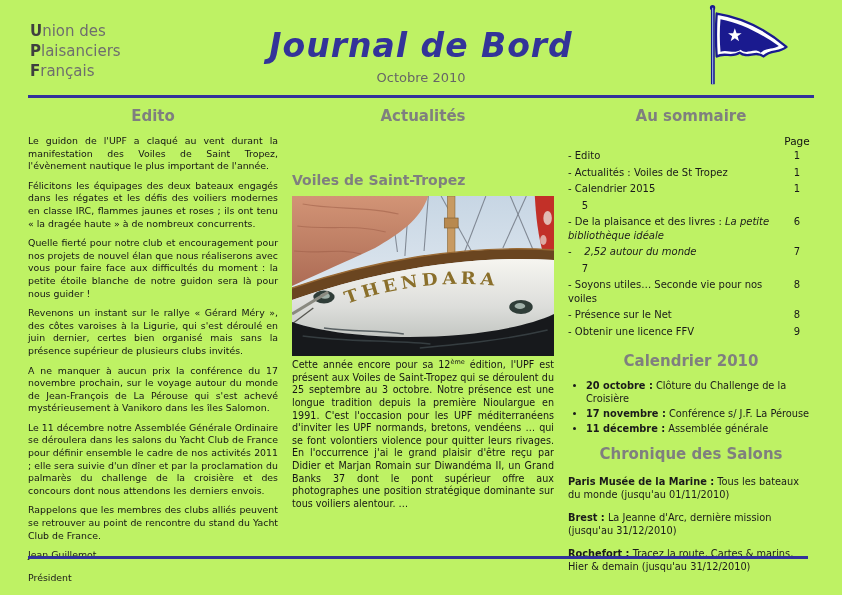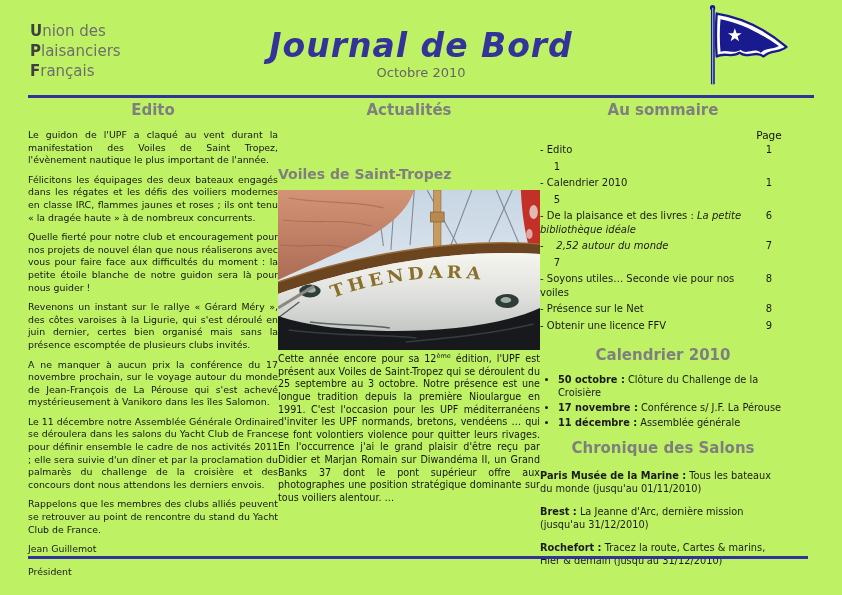--- a/index.html
+++ b/index.html
@@ -5,26 +5,26 @@
   html,body { margin:0; padding:0; background:#ffffff; }
   .page {
     position:relative; width:842px; height:595px; background:#bef264;
     font-family:"DejaVu Sans","Liberation Sans",sans-serif; color:#1a1a1a; overflow:hidden;
   }
   
   .org { position:absolute; left:30px; top:21px; font-size:15px; line-height:20px; color:#6e6e6e; }
   .org b { color:#3f3f3f; }
   .title-block { position:absolute; left:0; right:0; top:26px; text-align:center; }
   .title { font-size:33px; font-style:italic; font-weight:bold; color:#333399; letter-spacing:1px; }
-  .subtitle { font-size:13px; color:#666666; }
+  .subtitle { font-size:13px; color:#666666; margin-top:5px; }
   .flag { position:absolute; right:54px; top:3px; }
   .topline    { position:absolute; left:28px; width:786px; top:95px;  height:3px; background:#32329b; }
   .bottomline { position:absolute; left:28px; width:780px; top:556px; height:3px; background:#32329b; }
   
-  .columns { position:absolute; left:28px; top:101px; width:786px; display:flex; }
+  .columns { position:absolute; left:28px; top:107px; width:786px; display:flex; gap:14px; }
   .col1 { width:250px; } .col2 { width:262px; } .col3 { width:246px; }
   .col-header { text-align:center; font-size:15px; font-weight:bold; color:#7f7f7f; margin:0 0 10px 0; }
   .body-p { font-size:9.4px; line-height:12.6px; text-align:justify; margin:0 0 7px 0; color:#151515; }
   .sig { font-size:9.4px; line-height:12.6px; margin:4px 0 10px 0; }
   
   .article-title { font-size:14px; font-weight:bold; color:#7f7f7f; margin:47px 0 8px 0; }
   .photo { width:100%; height:160px; display:block; }
   .col2 .body-p { font-size:9.6px; }
   sup { font-size:6.5px; }
   
@@ -77,21 +77,21 @@
   <div class="topline"></div>
 
   <div class="columns">
 
     <div class="col1">
       <h2 class="col-header">Edito</h2>
       <div>
           <p class="body-p">Le guidon de l'UPF a claqué au vent durant la manifestation des Voiles de Saint Tropez, l'évènement nautique le plus important de l'année.</p>
           <p class="body-p">Félicitons les équipages des deux bateaux engagés dans les régates et les défis des voiliers modernes en classe IRC, flammes jaunes et roses ; ils ont tenu « la dragée haute » à de nombreux concurrents.</p>
           <p class="body-p">Quelle fierté pour notre club et encouragement pour nos projets de nouvel élan que nous réaliserons avec vous pour faire face aux difficultés du moment : la petite étoile blanche de notre guidon sera là pour nous guider !</p>
-          <p class="body-p">Revenons un instant sur le rallye « Gérard Méry », des côtes varoises à la Ligurie, qui s'est déroulé en juin dernier, certes bien organisé mais sans la présence escomptée de plusieurs clubs invités.</p>
+          <p class="body-p">Revenons un instant sur le rallye « Gérard Méry », des côtes varoises à la Ligurie, qui s'est déroulé en juin dernier, certes bien organisé mais sans la présence supérieur de plusieurs clubs invités.</p>
           <p class="body-p">A ne manquer à aucun prix la conférence du 17 novembre prochain, sur le voyage autour du monde de Jean-François de La Pérouse qui s'est achevé mystérieusement à Vanikoro dans les îles Salomon.</p>
           <p class="body-p">Le 11 décembre notre Assemblée Générale Ordinaire se déroulera dans les salons du Yacht Club de France pour définir ensemble le cadre de nos activités 2011 ; elle sera suivie d'un dîner et par la proclamation du palmarès du challenge de la croisière et des concours dont nous attendons les derniers envois.</p>
           <p class="body-p">Rappelons que les membres des clubs alliés peuvent se retrouver au point de rencontre du stand du Yacht Club de France.</p>
         </div>
       <p class="sig">Jean Guillemot</p>
       <p class="sig">Président</p>
     </div>
 
     <div class="col2">
       <h2 class="col-header">Actualités</h2>
@@ -165,24 +165,25 @@
       <div class="page-row">
         <span class="spacer"></span>
         <span class="toc-page-hdr">Page</span>
       </div>
       <div>
           <div class="toc-item">
             <span class="toc-label">- Edito</span>
             <span class="toc-page">1</span>
           </div>
           <div class="toc-item">
+            <span class="toc-label">- Actualités : Voiles de St Tropez</span>
             <span class="toc-page">1</span>
           </div>
           <div class="toc-item">
-            <span class="toc-label">- Calendrier 2010</span>
+            <span class="toc-label">- Calendrier 2015</span>
             <span class="toc-page">1</span>
           </div>
           <div class="toc-item">
             <span class="toc-page">5</span>
           </div>
           <div class="toc-item">
             <span class="toc-label">- De la plaisance et des livres : <i>La petite bibliothèque idéale</i></span>
             <span class="toc-page">6</span>
           </div>
           <div class="toc-item">
@@ -201,21 +202,21 @@
             <span class="toc-page">8</span>
           </div>
           <div class="toc-item">
             <span class="toc-label">- Obtenir une licence FFV</span>
             <span class="toc-page">9</span>
           </div>
         </div>
 
       <h2 class="col-header cal-header">Calendrier 2010</h2>
       <ul class="cal-list">
-          <li class="cal-item"><b>50 octobre :</b> Clôture du Challenge de la Croisière</li>
+          <li class="cal-item"><b>20 octobre :</b> Clôture du Challenge de la Croisière</li>
           <li class="cal-item"><b>17 novembre :</b> Conférence s/ J.F. La Pérouse</li>
           <li class="cal-item"><b>11 décembre :</b> Assemblée générale</li>
         </ul>
 
       <h2 class="col-header salons-header">Chronique des Salons</h2>
       <div class="salons-list">
           <p class="salon-item"><b>Paris Musée de la Marine :</b> Tous les bateaux du monde (jusqu'au 01/11/2010)</p>
           <p class="salon-item"><b>Brest :</b> La Jeanne d'Arc, dernière mission (jusqu'au 31/12/2010)</p>
           <p class="salon-item"><b>Rochefort :</b> Tracez la route, Cartes &amp; marins, Hier &amp; demain (jusqu'au 31/12/2010)</p>
         </div>

